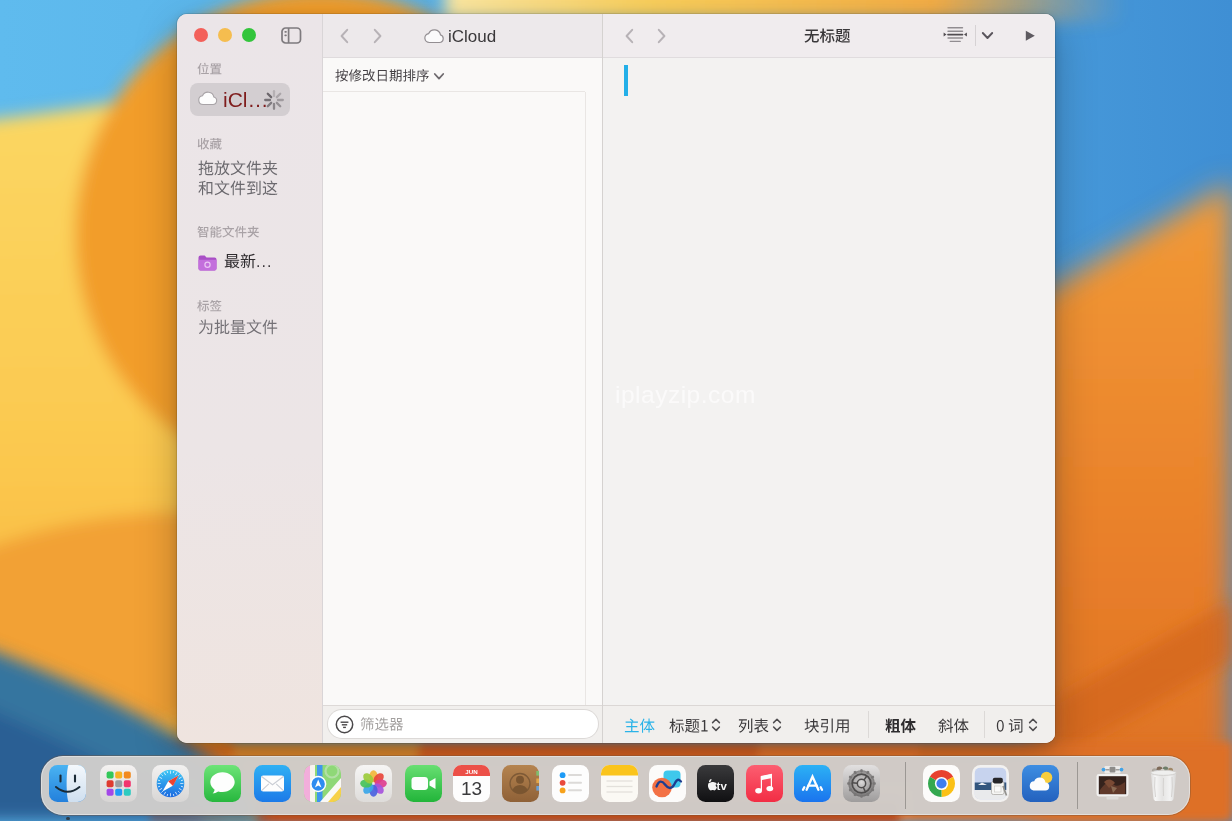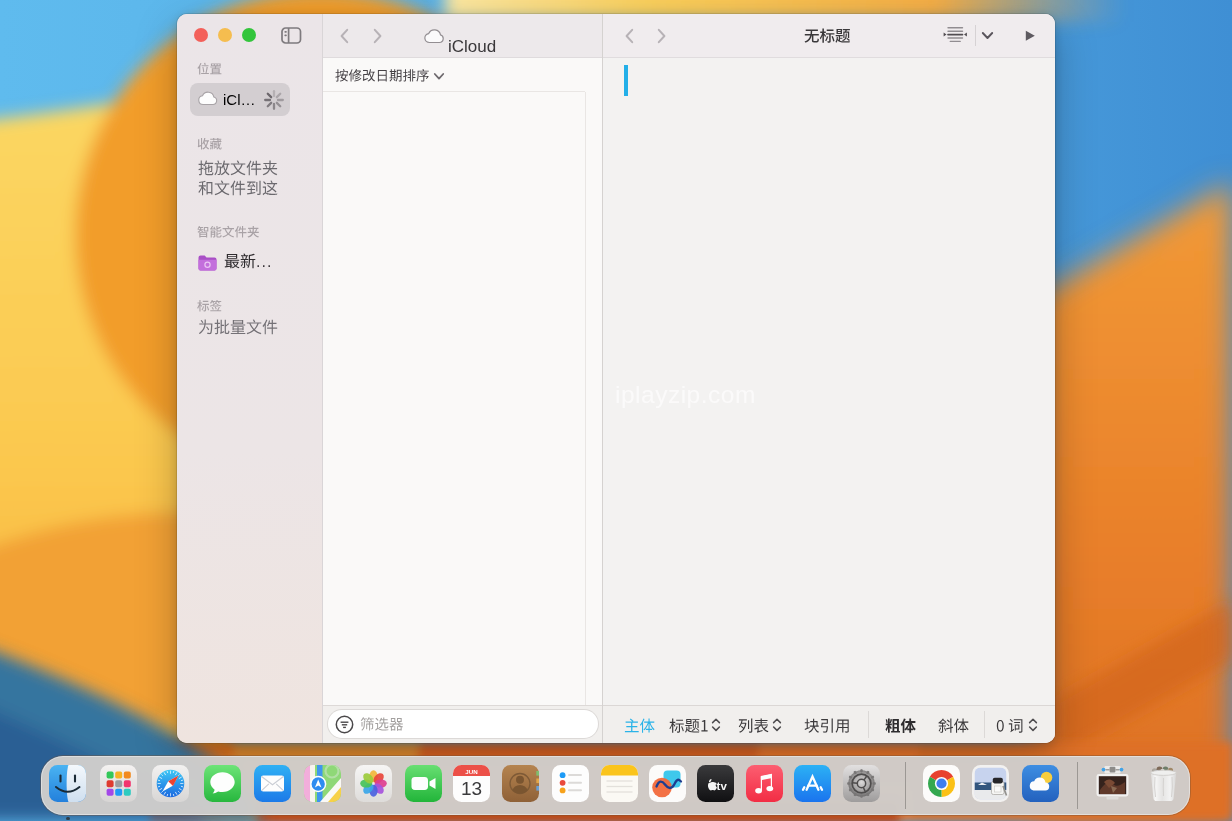--- a/index.html
+++ b/index.html
@@ -93,21 +93,21 @@
 <rect x="3.4" y="4" width="2.4" height="1.7" rx=".8" fill="#7E7A7E"></rect>
 <rect x="3.4" y="7.5" width="2.4" height="1.7" rx=".8" fill="#7E7A7E"></rect>
 </svg>
 <svg class="t" style="left:197px;top:61.0px" width="27" height="17">
     <path transform="translate(0.0,12.5)" d="M4.6 -8.3V-7.2H11.5V-8.3ZM5.4 -6.4C5.7 -4.7 6.1 -2.4 6.2 -1.1L7.3 -1.4C7.2 -2.7 6.8 -4.9 6.4 -6.6ZM7 -10.4C7.3 -9.8 7.5 -8.9 7.6 -8.4L8.8 -8.8C8.7 -9.3 8.4 -10.1 8.2 -10.7ZM4.1 -0.6V0.5H11.9V-0.6H9.6C10 -2.2 10.5 -4.6 10.8 -6.5L9.6 -6.7C9.4 -4.8 8.9 -2.3 8.5 -0.6ZM3.4 -10.5C2.8 -8.7 1.6 -6.8 0.4 -5.6C0.6 -5.4 1 -4.7 1.1 -4.4C1.4 -4.8 1.8 -5.2 2.1 -5.7V1H3.3V-7.6C3.8 -8.4 4.2 -9.3 4.5 -10.2Z M20.7 -9.3H22.5V-8.3H20.7ZM17.9 -9.3H19.6V-8.3H17.9ZM15 -9.3H16.8V-8.3H15ZM14.8 -5.3V-0.2H13.2V0.7H24.4V-0.2H22.7V-5.3H18.9L19 -6H24V-6.9H19.2L19.3 -7.5H23.7V-10.1H13.9V-7.5H18.1L18 -6.9H13.3V-6H17.9L17.8 -5.3ZM15.9 -0.2V-0.8H21.6V-0.2ZM15.9 -3.3H21.6V-2.7H15.9ZM15.9 -4V-4.6H21.6V-4ZM15.9 -2.1H21.6V-1.5H15.9Z" fill="#A9A2A6"></path>
   </svg>
 <div class="abs" style="left:190px;top:83px;width:100px;height:33px;border-radius:8px;background:#D3CED1"></div>
 <svg class="abs" style="left:197px;top:90px" width="22" height="16">
 <path d="M6.2,14.5 a4.4,4.4 0 0 1 -.7-8.75 a6,6 0 0 1 11.4,1.3 a3.8,3.8 0 0 1 -.9,7.45 Z" fill="#FDFDFD" stroke="#A8A3A7" stroke-width="1.1"></path>
 </svg>
-<div class="abs" style="left:223px;top:91px;font-size:15px;line-height:17px;color:#000000">iCl…</div>
+<div class="abs" style="left:223px;top:91px;font-size:21px;line-height:17px;color:#7f1d1d">iCl…</div>
 <svg class="abs" style="left:264px;top:90px" width="20" height="20">
     <line x1="10" y1="1.2" x2="10" y2="6" stroke="#5E595E" stroke-width="2.3" stroke-linecap="round" opacity="0.25" transform="rotate(0 10 10)"></line>
     <line x1="10" y1="1.2" x2="10" y2="6" stroke="#5E595E" stroke-width="2.3" stroke-linecap="round" opacity="0.34" transform="rotate(45 10 10)"></line>
     <line x1="10" y1="1.2" x2="10" y2="6" stroke="#5E595E" stroke-width="2.3" stroke-linecap="round" opacity="0.43" transform="rotate(90 10 10)"></line>
     <line x1="10" y1="1.2" x2="10" y2="6" stroke="#5E595E" stroke-width="2.3" stroke-linecap="round" opacity="0.52" transform="rotate(135 10 10)"></line>
     <line x1="10" y1="1.2" x2="10" y2="6" stroke="#5E595E" stroke-width="2.3" stroke-linecap="round" opacity="0.61" transform="rotate(180 10 10)"></line>
     <line x1="10" y1="1.2" x2="10" y2="6" stroke="#5E595E" stroke-width="2.3" stroke-linecap="round" opacity="0.70" transform="rotate(225 10 10)"></line>
     <line x1="10" y1="1.2" x2="10" y2="6" stroke="#5E595E" stroke-width="2.3" stroke-linecap="round" opacity="0.79" transform="rotate(270 10 10)"></line>
     <line x1="10" y1="1.2" x2="10" y2="6" stroke="#5E595E" stroke-width="2.3" stroke-linecap="round" opacity="0.88" transform="rotate(315 10 10)"></line>
   </svg>
@@ -140,21 +140,21 @@
   </svg>
 <svg class="abs" style="left:339px;top:28px" width="11" height="16">
 <path d="M8.2,1.8 L2.6,8 L8.2,14.2" fill="none" stroke="#B7B2B6" stroke-width="2" stroke-linecap="round" stroke-linejoin="round"></path>
   </svg>
 <svg class="abs" style="left:372px;top:28px" width="11" height="16">
 <path d="M2.8,1.8 L8.4,8 L2.8,14.2" fill="none" stroke="#B7B2B6" stroke-width="2" stroke-linecap="round" stroke-linejoin="round"></path>
   </svg>
 <svg class="abs" style="left:423px;top:29px" width="23" height="16">
 <path d="M6.4,13.5 a4.5,4.5 0 0 1 -.7-8.95 a6.2,6.2 0 0 1 11.8,1.35 a3.9,3.9 0 0 1 -1,7.6 Z" fill="#FBFAFB" stroke="#938E92" stroke-width="1.2"></path>
 </svg>
-<div class="abs" style="left:448px;top:37px;font-size:17px;line-height:19px;color:#3A383A">iCloud</div>
+<div class="abs" style="left:448px;top:27px;font-size:17px;line-height:19px;color:#3A383A">iCloud</div>
 <svg class="t" style="left:335px;top:67.0px" width="97" height="18">
     <path transform="translate(0.0,13.5)" d="M10.4 -5.1C10.2 -3.8 9.8 -2.8 9.1 -2C8.4 -2.4 7.7 -2.8 7 -3.2C7.3 -3.7 7.6 -4.4 7.9 -5.1ZM5.6 -2.8C6.5 -2.4 7.5 -1.9 8.4 -1.3C7.5 -0.6 6.3 -0.1 4.8 0.2C5 0.4 5.3 0.9 5.3 1.1C7 0.7 8.3 0.1 9.3 -0.8C10.4 -0.1 11.5 0.6 12.2 1.1L12.9 0.3C12.2 -0.2 11.1 -0.9 10 -1.5C10.7 -2.5 11.2 -3.6 11.5 -5.1H12.9V-6H8.3C8.5 -6.7 8.8 -7.4 9 -8L7.9 -8.2C7.7 -7.5 7.5 -6.8 7.2 -6H4.8V-5.1H6.8C6.4 -4.3 6 -3.5 5.6 -2.8ZM5.2 -9.6V-7H6.1V-8.7H11.8V-7H12.8V-9.6H9.6C9.5 -10.2 9.2 -10.8 9 -11.4L8 -11.2C8.2 -10.7 8.4 -10.1 8.5 -9.6ZM2.4 -11.3V-8.6H0.6V-7.7H2.4V-4.3L0.4 -3.7L0.6 -2.8L2.4 -3.3V-0.1C2.4 0.1 2.3 0.2 2.1 0.2C2 0.2 1.4 0.2 0.8 0.2C0.9 0.4 1.1 0.8 1.1 1.1C2 1.1 2.5 1.1 2.9 0.9C3.2 0.7 3.4 0.5 3.4 -0.1V-3.6L5.1 -4.2L5 -5.1L3.4 -4.6V-7.7H4.8V-8.6H3.4V-11.3Z M22.9 -5.2C22.2 -4.5 20.8 -3.9 19.6 -3.5C19.8 -3.3 20.1 -3.1 20.2 -2.9C21.5 -3.3 22.9 -4 23.7 -4.9ZM24.2 -3.9C23.3 -2.9 21.5 -2.1 19.8 -1.8C20 -1.6 20.2 -1.3 20.3 -1.1C22.2 -1.6 23.9 -2.4 25 -3.6ZM25.5 -2.4C24.3 -1 21.8 -0.2 19.1 0.2C19.3 0.4 19.5 0.8 19.6 1C22.5 0.5 25 -0.4 26.4 -2ZM17.6 -7.6V-1.1H18.5V-7.6ZM21 -9H24.7C24.3 -8.3 23.6 -7.6 22.8 -7.1C22 -7.7 21.4 -8.4 21 -9ZM21.1 -11.4C20.6 -9.9 19.6 -8.5 18.5 -7.6C18.7 -7.5 19.1 -7.2 19.3 -7C19.7 -7.4 20.1 -7.8 20.5 -8.3C20.9 -7.7 21.4 -7.2 22 -6.7C21 -6.1 19.7 -5.7 18.5 -5.5C18.7 -5.3 18.9 -4.9 19 -4.7C20.3 -5 21.7 -5.5 22.8 -6.1C23.7 -5.6 24.8 -5.1 26.1 -4.8C26.2 -5 26.4 -5.4 26.6 -5.6C25.5 -5.8 24.5 -6.2 23.6 -6.6C24.7 -7.4 25.5 -8.4 26 -9.6L25.4 -9.9L25.3 -9.9H21.5C21.7 -10.3 21.9 -10.7 22.1 -11.1ZM16.7 -11.3C16 -9.2 14.9 -7.1 13.8 -5.8C13.9 -5.5 14.2 -5 14.3 -4.7C14.7 -5.2 15.2 -5.8 15.6 -6.5V1.1H16.5V-8.3C16.9 -9.2 17.3 -10.1 17.6 -11Z M35.1 -7.9H37.9C37.6 -6.1 37.2 -4.6 36.5 -3.4C35.9 -4.7 35.4 -6.1 35.1 -7.7ZM28 -10.4V-9.4H31.8V-6.5H28.2V-1.4C28.2 -0.9 28 -0.7 27.8 -0.6C28 -0.4 28.1 0.1 28.2 0.4C28.5 0.2 29 -0.1 32.9 -1.6C32.9 -1.8 32.8 -2.2 32.8 -2.5L29.2 -1.3V-5.5H32.8L32.7 -5.5C32.9 -5.3 33.3 -4.9 33.5 -4.7C33.9 -5.2 34.2 -5.7 34.5 -6.3C34.8 -4.9 35.3 -3.6 35.9 -2.4C35.1 -1.3 34 -0.4 32.6 0.2C32.8 0.4 33.1 0.9 33.2 1.1C34.6 0.4 35.7 -0.4 36.5 -1.5C37.3 -0.4 38.2 0.4 39.4 1C39.5 0.7 39.8 0.4 40.1 0.2C38.9 -0.4 37.9 -1.3 37.1 -2.4C38 -3.9 38.6 -5.7 39 -7.9H39.9V-8.8H35.5C35.7 -9.6 35.9 -10.4 36 -11.2L35 -11.3C34.6 -9.1 33.9 -7 32.8 -5.6V-10.4Z M43.9 -4.8H50.7V-1H43.9ZM43.9 -5.8V-9.4H50.7V-5.8ZM42.9 -10.4V0.9H43.9V0.1H50.7V0.9H51.7V-10.4Z M56.4 -1.9C56 -1 55.3 -0.1 54.5 0.5C54.8 0.6 55.2 0.9 55.4 1.1C56.1 0.4 56.9 -0.6 57.4 -1.7ZM58.3 -1.5C58.9 -0.9 59.5 0 59.7 0.6L60.6 0.1C60.3 -0.5 59.7 -1.3 59.1 -1.9ZM65.5 -9.7V-7.6H62.8V-9.7ZM61.8 -10.7V-5.8C61.8 -3.8 61.7 -1.2 60.6 0.6C60.8 0.7 61.2 1 61.4 1.1C62.2 -0.1 62.6 -1.9 62.7 -3.5H65.5V-0.2C65.5 -0 65.5 0 65.3 0.1C65.1 0.1 64.4 0.1 63.7 0C63.8 0.3 63.9 0.8 64 1C65 1 65.6 1 66 0.8C66.4 0.7 66.5 0.4 66.5 -0.2V-10.7ZM65.5 -6.7V-4.4H62.7C62.8 -4.9 62.8 -5.3 62.8 -5.8V-6.7ZM59.2 -11.2V-9.5H56.8V-11.2H55.8V-9.5H54.7V-8.6H55.8V-3.1H54.5V-2.2H61.2V-3.1H60.2V-8.6H61.2V-9.5H60.2V-11.2ZM56.8 -8.6H59.2V-7.4H56.8ZM56.8 -6.6H59.2V-5.3H56.8ZM56.8 -4.5H59.2V-3.1H56.8Z M70 -11.3V-8.6H68.2V-7.7H70V-4.7L68.1 -4.2L68.3 -3.2L70 -3.7V-0.2C70 -0 69.9 0 69.7 0.1C69.6 0.1 69.1 0.1 68.5 0C68.6 0.3 68.8 0.7 68.8 1C69.6 1 70.1 0.9 70.5 0.8C70.8 0.6 70.9 0.4 70.9 -0.2V-4L72.5 -4.5L72.4 -5.4L70.9 -5V-7.7H72.4V-8.6H70.9V-11.3ZM72.6 -3.4V-2.5H74.9V1.1H75.9V-11.2H74.9V-9H72.9V-8.1H74.9V-6.2H73V-5.3H74.9V-3.4ZM77.2 -11.2V1.1H78.1V-2.4H80.5V-3.4H78.1V-5.3H80.2V-6.2H78.1V-8.1H80.3V-9H78.1V-11.2Z M86 -5.9C86.9 -5.5 88 -5 88.9 -4.5H84.1V-3.7H88.3V-0.1C88.3 0.1 88.2 0.1 88 0.2C87.7 0.2 86.8 0.2 85.8 0.1C86 0.4 86.1 0.8 86.2 1.1C87.4 1.1 88.2 1.1 88.7 0.9C89.2 0.8 89.3 0.5 89.3 -0.1V-3.7H92.2C91.8 -3 91.3 -2.4 90.8 -2L91.7 -1.6C92.4 -2.2 93.1 -3.3 93.8 -4.3L93.1 -4.6L92.9 -4.5H90.4L90.5 -4.6C90.2 -4.8 89.9 -5 89.5 -5.2C90.6 -5.8 91.8 -6.7 92.6 -7.5L91.9 -8L91.7 -7.9H84.9V-7.1H90.8C90.2 -6.5 89.4 -6 88.6 -5.6C87.9 -5.9 87.2 -6.2 86.6 -6.5ZM87.4 -11.1C87.6 -10.7 87.8 -10.2 88 -9.8H82.6V-6.1C82.6 -4.1 82.5 -1.4 81.4 0.6C81.6 0.7 82.1 0.9 82.3 1.1C83.4 -0.9 83.6 -4 83.6 -6.1V-8.9H93.8V-9.8H89.1C89 -10.3 88.6 -10.9 88.3 -11.4Z" fill="#454145"></path>
   </svg>
 <svg class="abs" style="left:433px;top:72px" width="12" height="9">
 <path d="M1.8,2 L6,6.6 L10.2,2" fill="none" stroke="#6E6A6E" stroke-width="1.8" stroke-linecap="round" stroke-linejoin="round"></path>
   </svg>
 <div class="abs" style="left:328px;top:710px;width:270px;height:28px;border-radius:14px;background:#FFFFFF;box-shadow:0 0 0 1px #DCD9D7"></div>
 <svg class="abs" style="left:335px;top:715px" width="19" height="19">
 <circle cx="9.5" cy="9.5" r="8.2" fill="none" stroke="#4A484A" stroke-width="1.5"></circle>
 <line x1="5.6" y1="7.2" x2="13.4" y2="7.2" stroke="#4A484A" stroke-width="1.4"></line>

